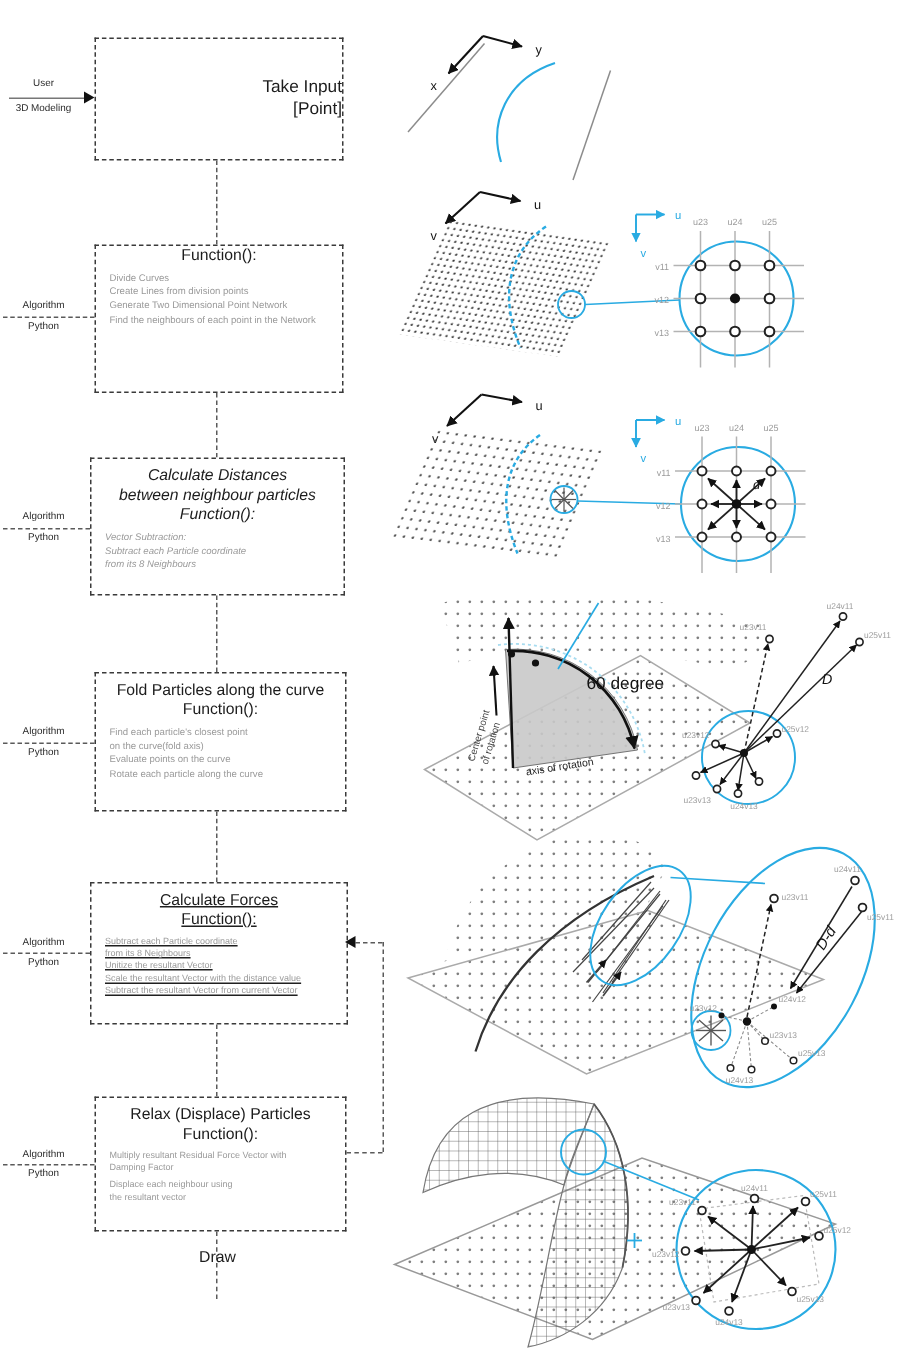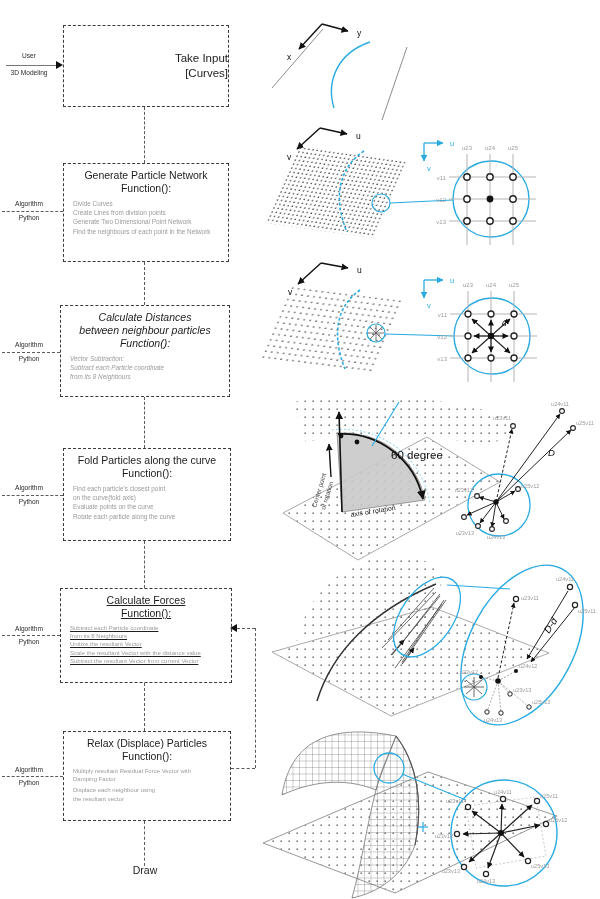--- a/index.html
+++ b/index.html
@@ -25,31 +25,30 @@
   .axlab{font-size:8.5px;fill:#111;}
   .bluelab{font-size:7.5px;fill:#29abe2;}
 </style>
 </head>
 <body>
 
 <div id="stage">
 
   <div class="fbox center" style="left:63px;top:25px;width:166px;height:82px;">
     <div class="ftitle">Take Input</div>
-    <div class="ftitle">[Curves]</div>
+    <div class="ftitle">[Point]</div>
   </div>
   <div class="sidelab" style="top:52px;">User</div>
   <div class="hsolid" style="left:6px;top:65px;width:51px;"></div>
   <div class="arr-r" style="left:56px;top:61px;"></div>
   <div class="sidelab" style="top:69px;">3D Modeling</div>
 
   <div class="vdash" style="left:144px;top:107px;height:56px;"></div>
 
   <div class="fbox" style="left:63px;top:163px;width:166px;height:99px;">
-    <div class="ftitle">Generate Particle Network</div>
     <div class="ftitle" style="padding-top:0;">Function():</div>
     <div class="fsteps">
       <div>Divide Curves</div>
       <div>Create Lines from division points</div>
       <div>Generate Two Dimensional Point Network</div>
       <div>Find the neighbours of each point in the Network</div>
     </div>
   </div>
   <div class="sidelab" style="top:200px;">Algorithm</div>
   <div class="hdash" style="left:2px;top:211px;width:61px;"></div>
@@ -115,21 +114,21 @@
       <div style="height:3px;"></div>
       <div>Displace each neighbour using</div>
       <div>the resultant vector</div>
     </div>
   </div>
   <div class="sidelab" style="top:766px;">Algorithm</div>
   <div class="hdash" style="left:2px;top:776px;width:61px;"></div>
   <div class="sidelab" style="top:779px;">Python</div>
 
   <div class="vdash" style="left:144px;top:821px;height:45px;"></div>
-  <div class="drawlab" style="top:864px;">Draw</div>
+  <div class="drawlab" style="top:832px;">Draw</div>
 
   <div class="hdash" style="left:231px;top:768px;width:24px;"></div>
   <div class="vdash" style="left:255px;top:628px;height:140px;"></div>
   <div class="hdash" style="left:237px;top:628px;width:18px;"></div>
   <div class="arr-l" style="left:230px;top:624px;"></div>
 
   <svg id="art" width="600" height="899" viewBox="0 0 600 899">
     <defs>
       <marker id="ah" markerWidth="6" markerHeight="6" refX="4.6" refY="2.5" orient="auto">
         <path d="M0,0 L5,2.5 L0,5 Z" fill="#111"></path>

